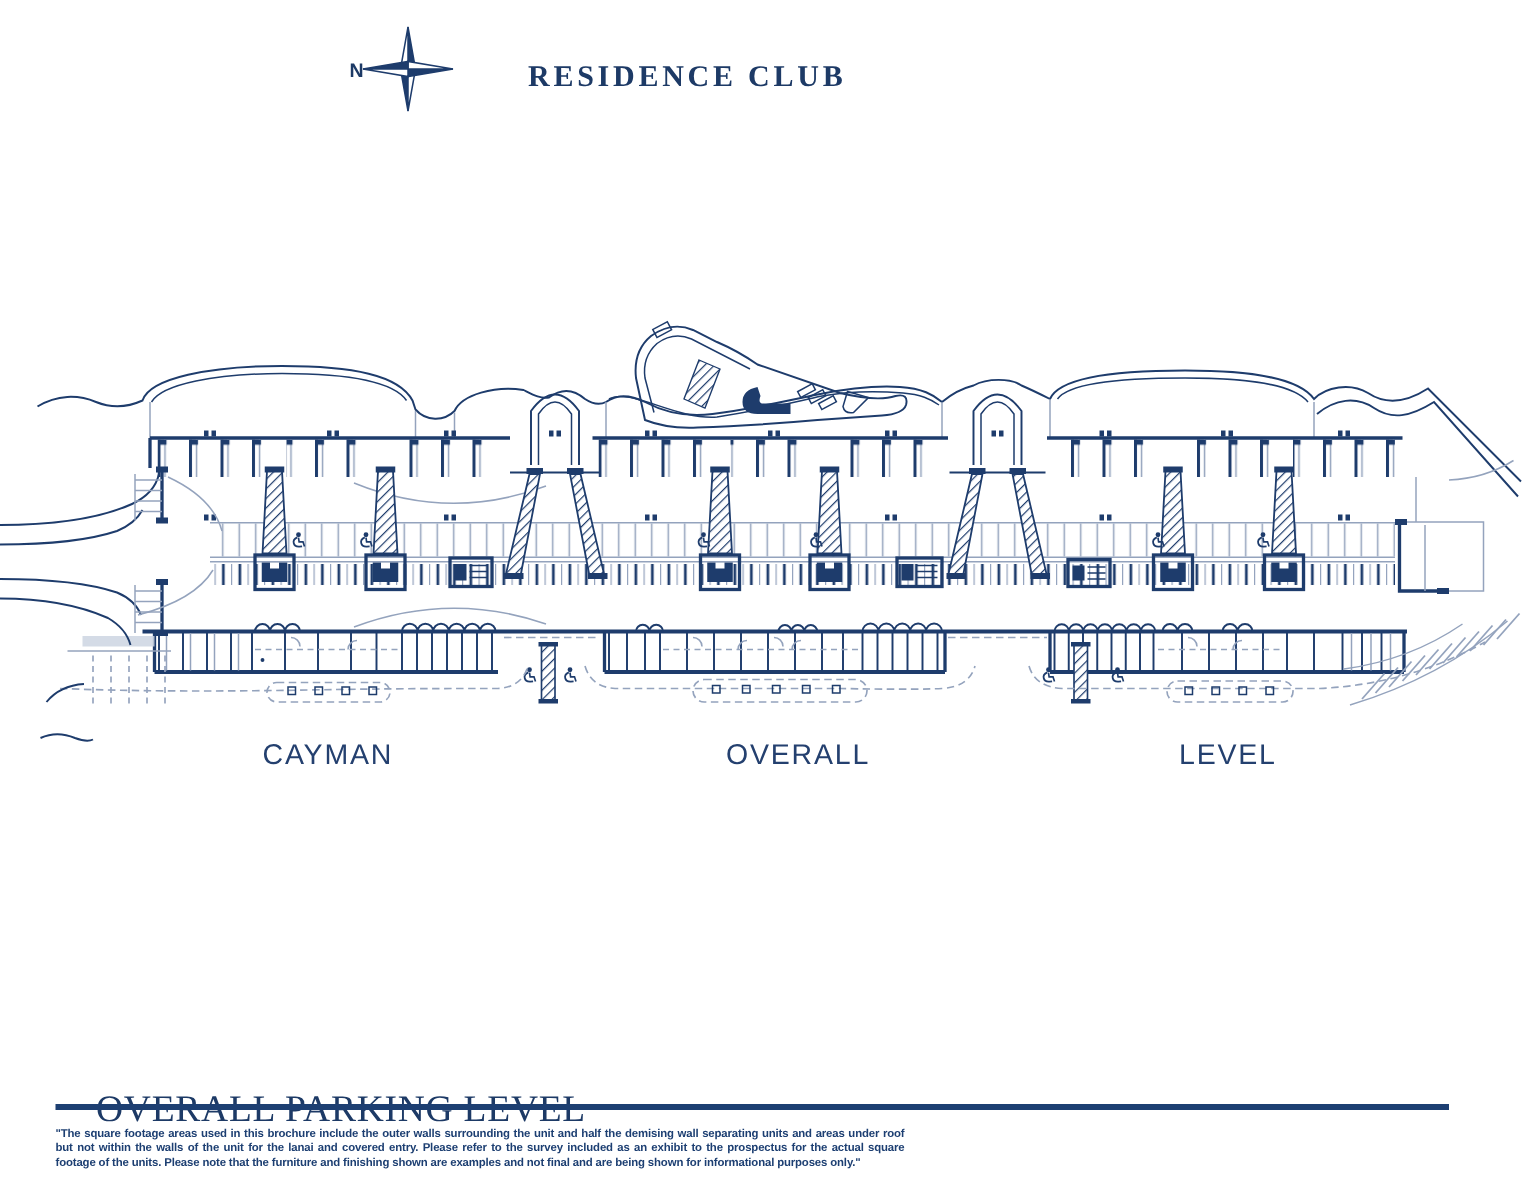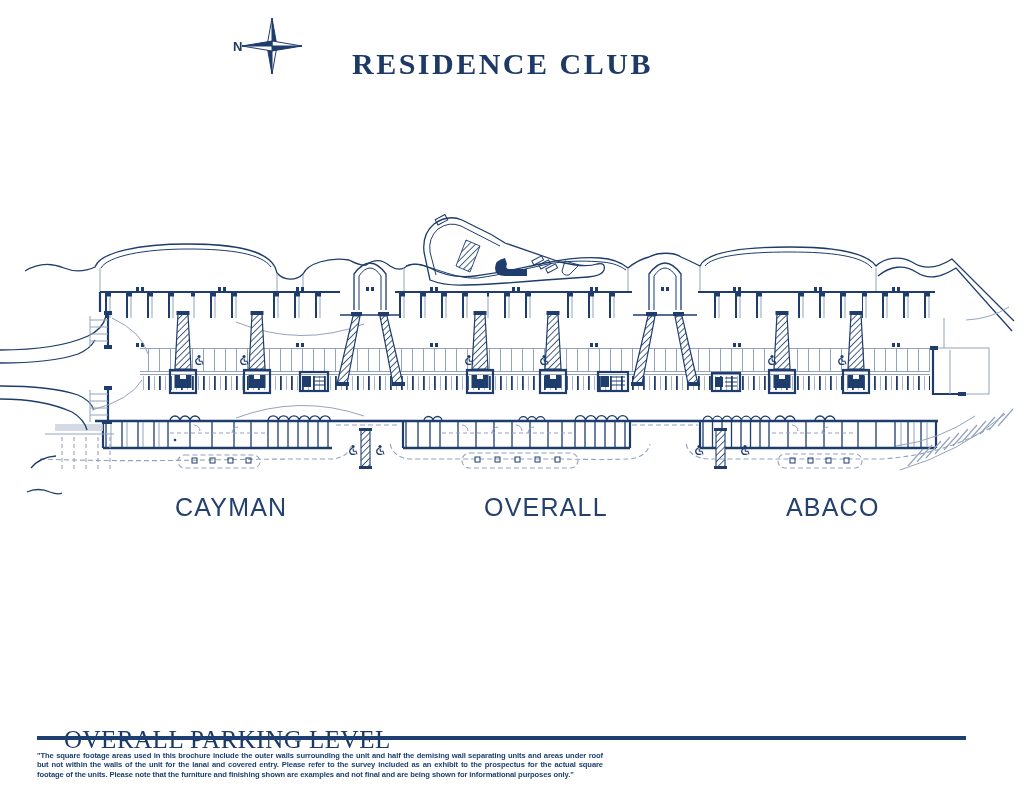--- a/index.html
+++ b/index.html
@@ -1,23 +1,23 @@
 <!DOCTYPE html>
 <html><head>
 <meta charset="utf-8">
 <style>
   html,body{margin:0;padding:0;background:#ffffff;}
   .page{position:relative;width:1024px;height:791px;background:#ffffff;overflow:hidden;
         font-family:"Liberation Sans",sans-serif;}
   .page-title{position:absolute;left:352px;top:27px;font-family:"Liberation Serif",serif;
-        font-weight:700;font-size:30px;letter-spacing:2.5px;color:#1d3a66;white-space:nowrap;}
+        font-weight:700;font-size:20px;letter-spacing:2.5px;color:#1d3a66;white-space:nowrap;}
   .compass{position:absolute;left:228px;top:12px;}
   .compass-n{position:absolute;left:233px;top:39px;font-weight:700;font-size:13px;color:#1d3a66;}
   .plan-svg{position:absolute;left:0;top:0;}
-  .wing-label{position:absolute;top:493px;font-size:25px;letter-spacing:1.2px;color:#24406f;white-space:nowrap;}
+  .wing-label{position:absolute;top:493px;font-size:19px;letter-spacing:1.2px;color:#24406f;white-space:nowrap;}
   .wl-cayman{left:175px;} .wl-bimini{left:484px;} .wl-abaco{left:786px;}
   .footer-title{position:absolute;left:64px;top:705px;font-family:"Liberation Serif",serif;
         font-weight:400;font-size:25px;letter-spacing:0.5px;color:#1d3a66;white-space:nowrap;}
   .footer-rule{position:absolute;left:37px;top:736px;width:929px;height:4px;background:#1d3f72;}
   .disclaimer{position:absolute;left:37px;top:743px;width:566px;font-size:7.6px;line-height:9.7px;
         font-weight:700;color:#1d3f72;text-align:justify;letter-spacing:-0.1px;}
   
   .n1{stroke:#1e3c6c;fill:none;stroke-width:1.3px;}
   .n2{stroke:#1e3c6c;fill:none;stroke-width:2.2px;}
   .n3{stroke:#1e3c6c;fill:none;stroke-width:2.6px;}
@@ -473,19 +473,19 @@
       <use href="#cl" x="962" y="442"></use>
         <use href="#cl" x="971" y="438"></use>
         <use href="#cl" x="980" y="434"></use>
       <use href="#cl" x="989" y="430"></use>
         <use href="#cl" x="998" y="426"></use>
     </g>
   </svg>
 
   <div class="wing-label wl-cayman">CAYMAN</div>
   <div class="wing-label wl-bimini">OVERALL</div>
-  <div class="wing-label wl-abaco">ABACO</div>
+  <div class="wing-label wl-abaco">LEVEL</div>
 
   <h2 class="footer-title">OVERALL PARKING LEVEL</h2>
   <div class="footer-rule"></div>
   <p class="disclaimer">"The square footage areas used in this brochure include the outer walls surrounding the unit and half the demising wall separating units and areas under roof but not within the walls of the unit for the lanai and covered entry. Please refer to the survey included as an exhibit to the prospectus for the actual square footage of the units.  Please note that the furniture and finishing shown are examples and not final and are being shown for informational purposes only."</p>
 
 </div>
 
 </body></html>

